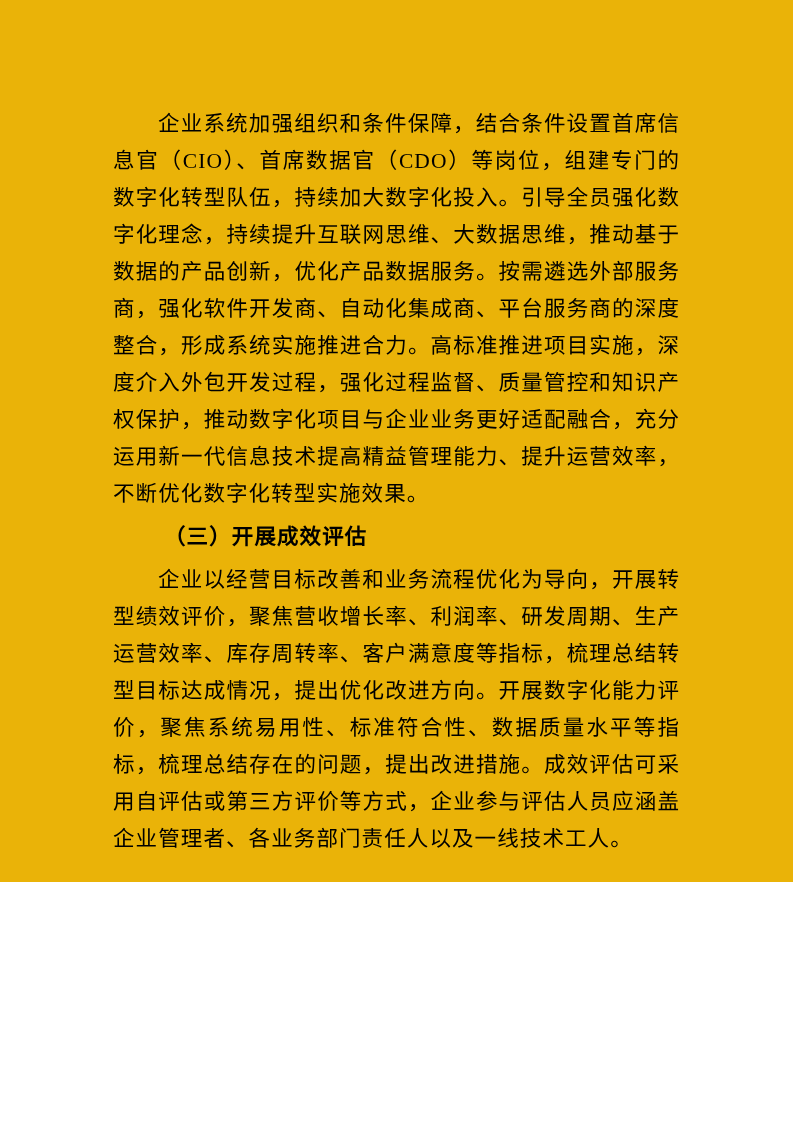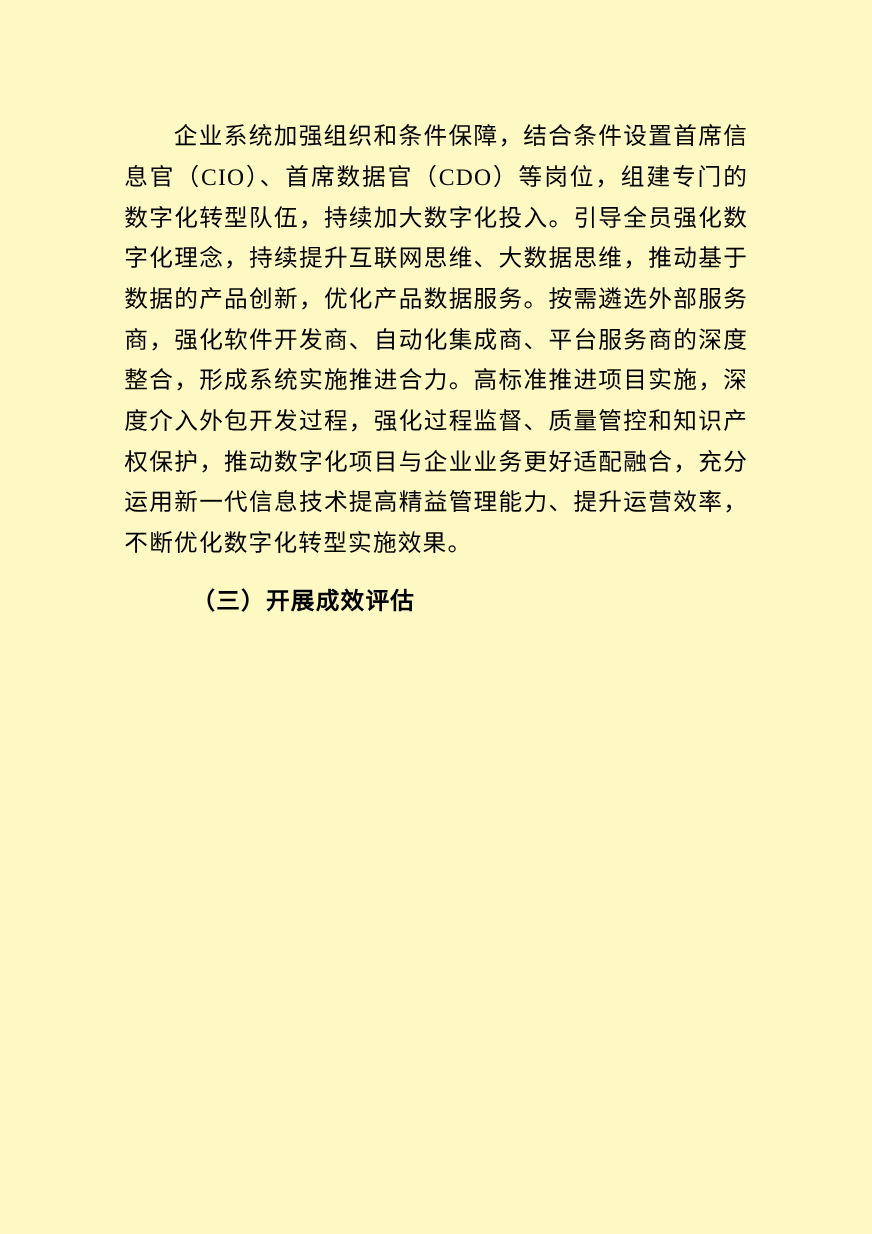--- a/index.html
+++ b/index.html
@@ -3,22 +3,22 @@
 <meta charset="utf-8">
 <style>
   html, body {
     margin: 0;
     padding: 0;
     background: #ffffff;
   }
   .page {
     position: relative;
     width: 793px;
-    height: 1122px;
-    background: #fef9c3;
+    height: 882px;
+    background: #eab308;
     overflow: hidden;
   }
   .content {
     position: absolute;
     left: 113px;
     top: 106px;
     width: 567px;
     color: #000000;
     font-family: "Liberation Serif", "DejaVu Serif", serif;
   }
@@ -26,30 +26,31 @@
     margin: 0;
     font-size: 21.5px;
     line-height: 37px;
     letter-spacing: 1.1px;
     text-align: justify;
     text-justify: inter-ideograph;
     text-indent: 45px;
     font-weight: 400;
   }
   p.section-heading {
-    margin: 16px;
+    margin: 6px;
     font-size: 21.5px;
     line-height: 37px;
     letter-spacing: 1.1px;
     text-indent: 45px;
     font-weight: 700;
     text-align: left;
   }
 </style>
 </head>
 <body>
 
 <div class="page">
   <div class="content">
     <p class="body-para">企业系统加强组织和条件保障，结合条件设置首席信息官（CIO）、首席数据官（CDO）等岗位，组建专门的数字化转型队伍，持续加大数字化投入。引导全员强化数字化理念，持续提升互联网思维、大数据思维，推动基于数据的产品创新，优化产品数据服务。按需遴选外部服务商，强化软件开发商、自动化集成商、平台服务商的深度整合，形成系统实施推进合力。高标准推进项目实施，深度介入外包开发过程，强化过程监督、质量管控和知识产权保护，推动数字化项目与企业业务更好适配融合，充分运用新一代信息技术提高精益管理能力、提升运营效率，不断优化数字化转型实施效果。</p>
     <p class="section-heading">（三）开展成效评估</p>
+    <p class="body-para">企业以经营目标改善和业务流程优化为导向，开展转型绩效评价，聚焦营收增长率、利润率、研发周期、生产运营效率、库存周转率、客户满意度等指标，梳理总结转型目标达成情况，提出优化改进方向。开展数字化能力评价，聚焦系统易用性、标准符合性、数据质量水平等指标，梳理总结存在的问题，提出改进措施。成效评估可采用自评估或第三方评价等方式，企业参与评估人员应涵盖企业管理者、各业务部门责任人以及一线技术工人。</p>
   </div>
 </div>
 
 </body></html>

